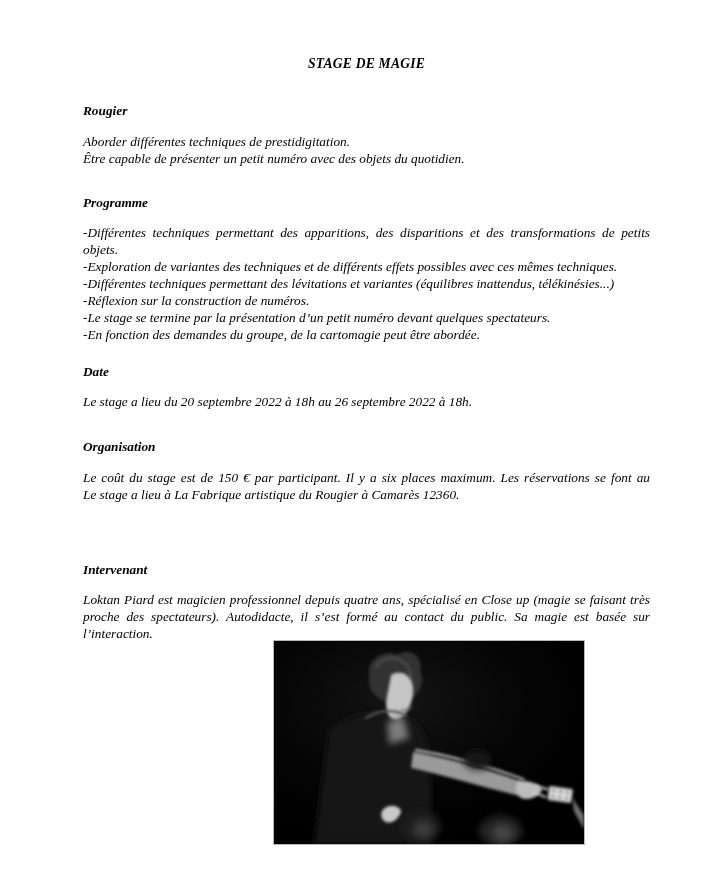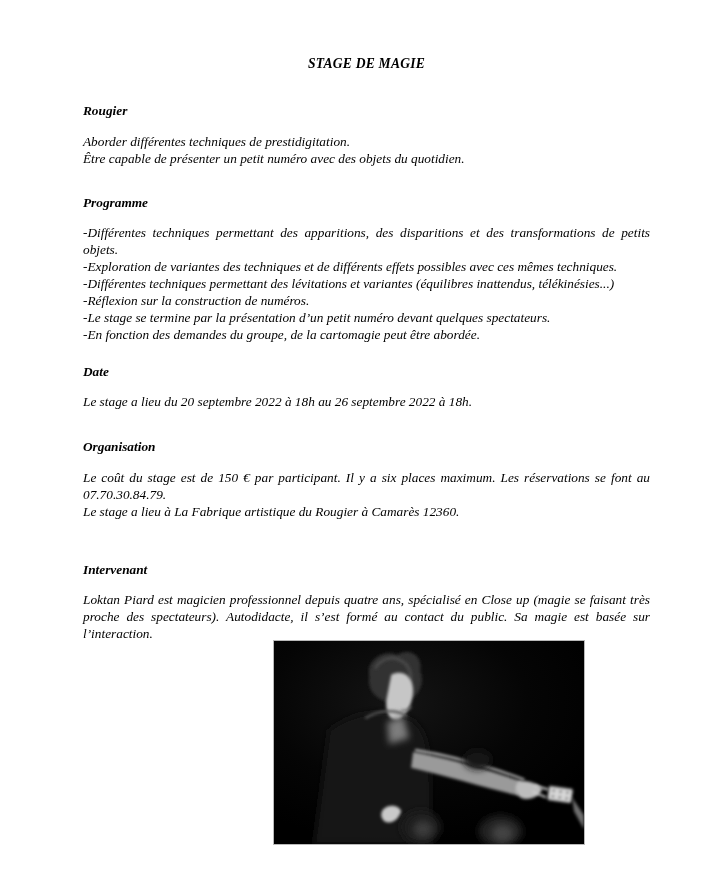--- a/index.html
+++ b/index.html
@@ -90,21 +90,20 @@
     </div>
 
     <div id="h-date" class="abs h">Date</div>
     <div id="p-date" class="abs">
       <span class="ln">Le stage a lieu du 20 septembre 2022 à 18h au 26 septembre 2022 à 18h.</span>
     </div>
 
     <div id="h-organisation" class="abs h">Organisation</div>
     <div id="p-organisation" class="abs">
       <span class="ln j">Le coût du stage est de 150 € par participant. Il y a six places maximum. Les réservations se font au</span>
-      <span class="ln">07.70.30.84.79.</span>
       <span class="ln">Le stage a lieu à La Fabrique artistique du Rougier à Camarès 12360.</span>
     </div>
 
     <div id="h-intervenant" class="abs h">Intervenant</div>
     <div id="p-intervenant" class="abs">
       <span class="ln j">Loktan Piard est magicien professionnel depuis quatre ans, spécialisé en Close up (magie se faisant très</span>
       <span class="ln j">proche des spectateurs). Autodidacte, il s’est formé au contact du public. Sa magie est basée sur</span>
       <span class="ln">l’interaction.</span>
     </div>
 

